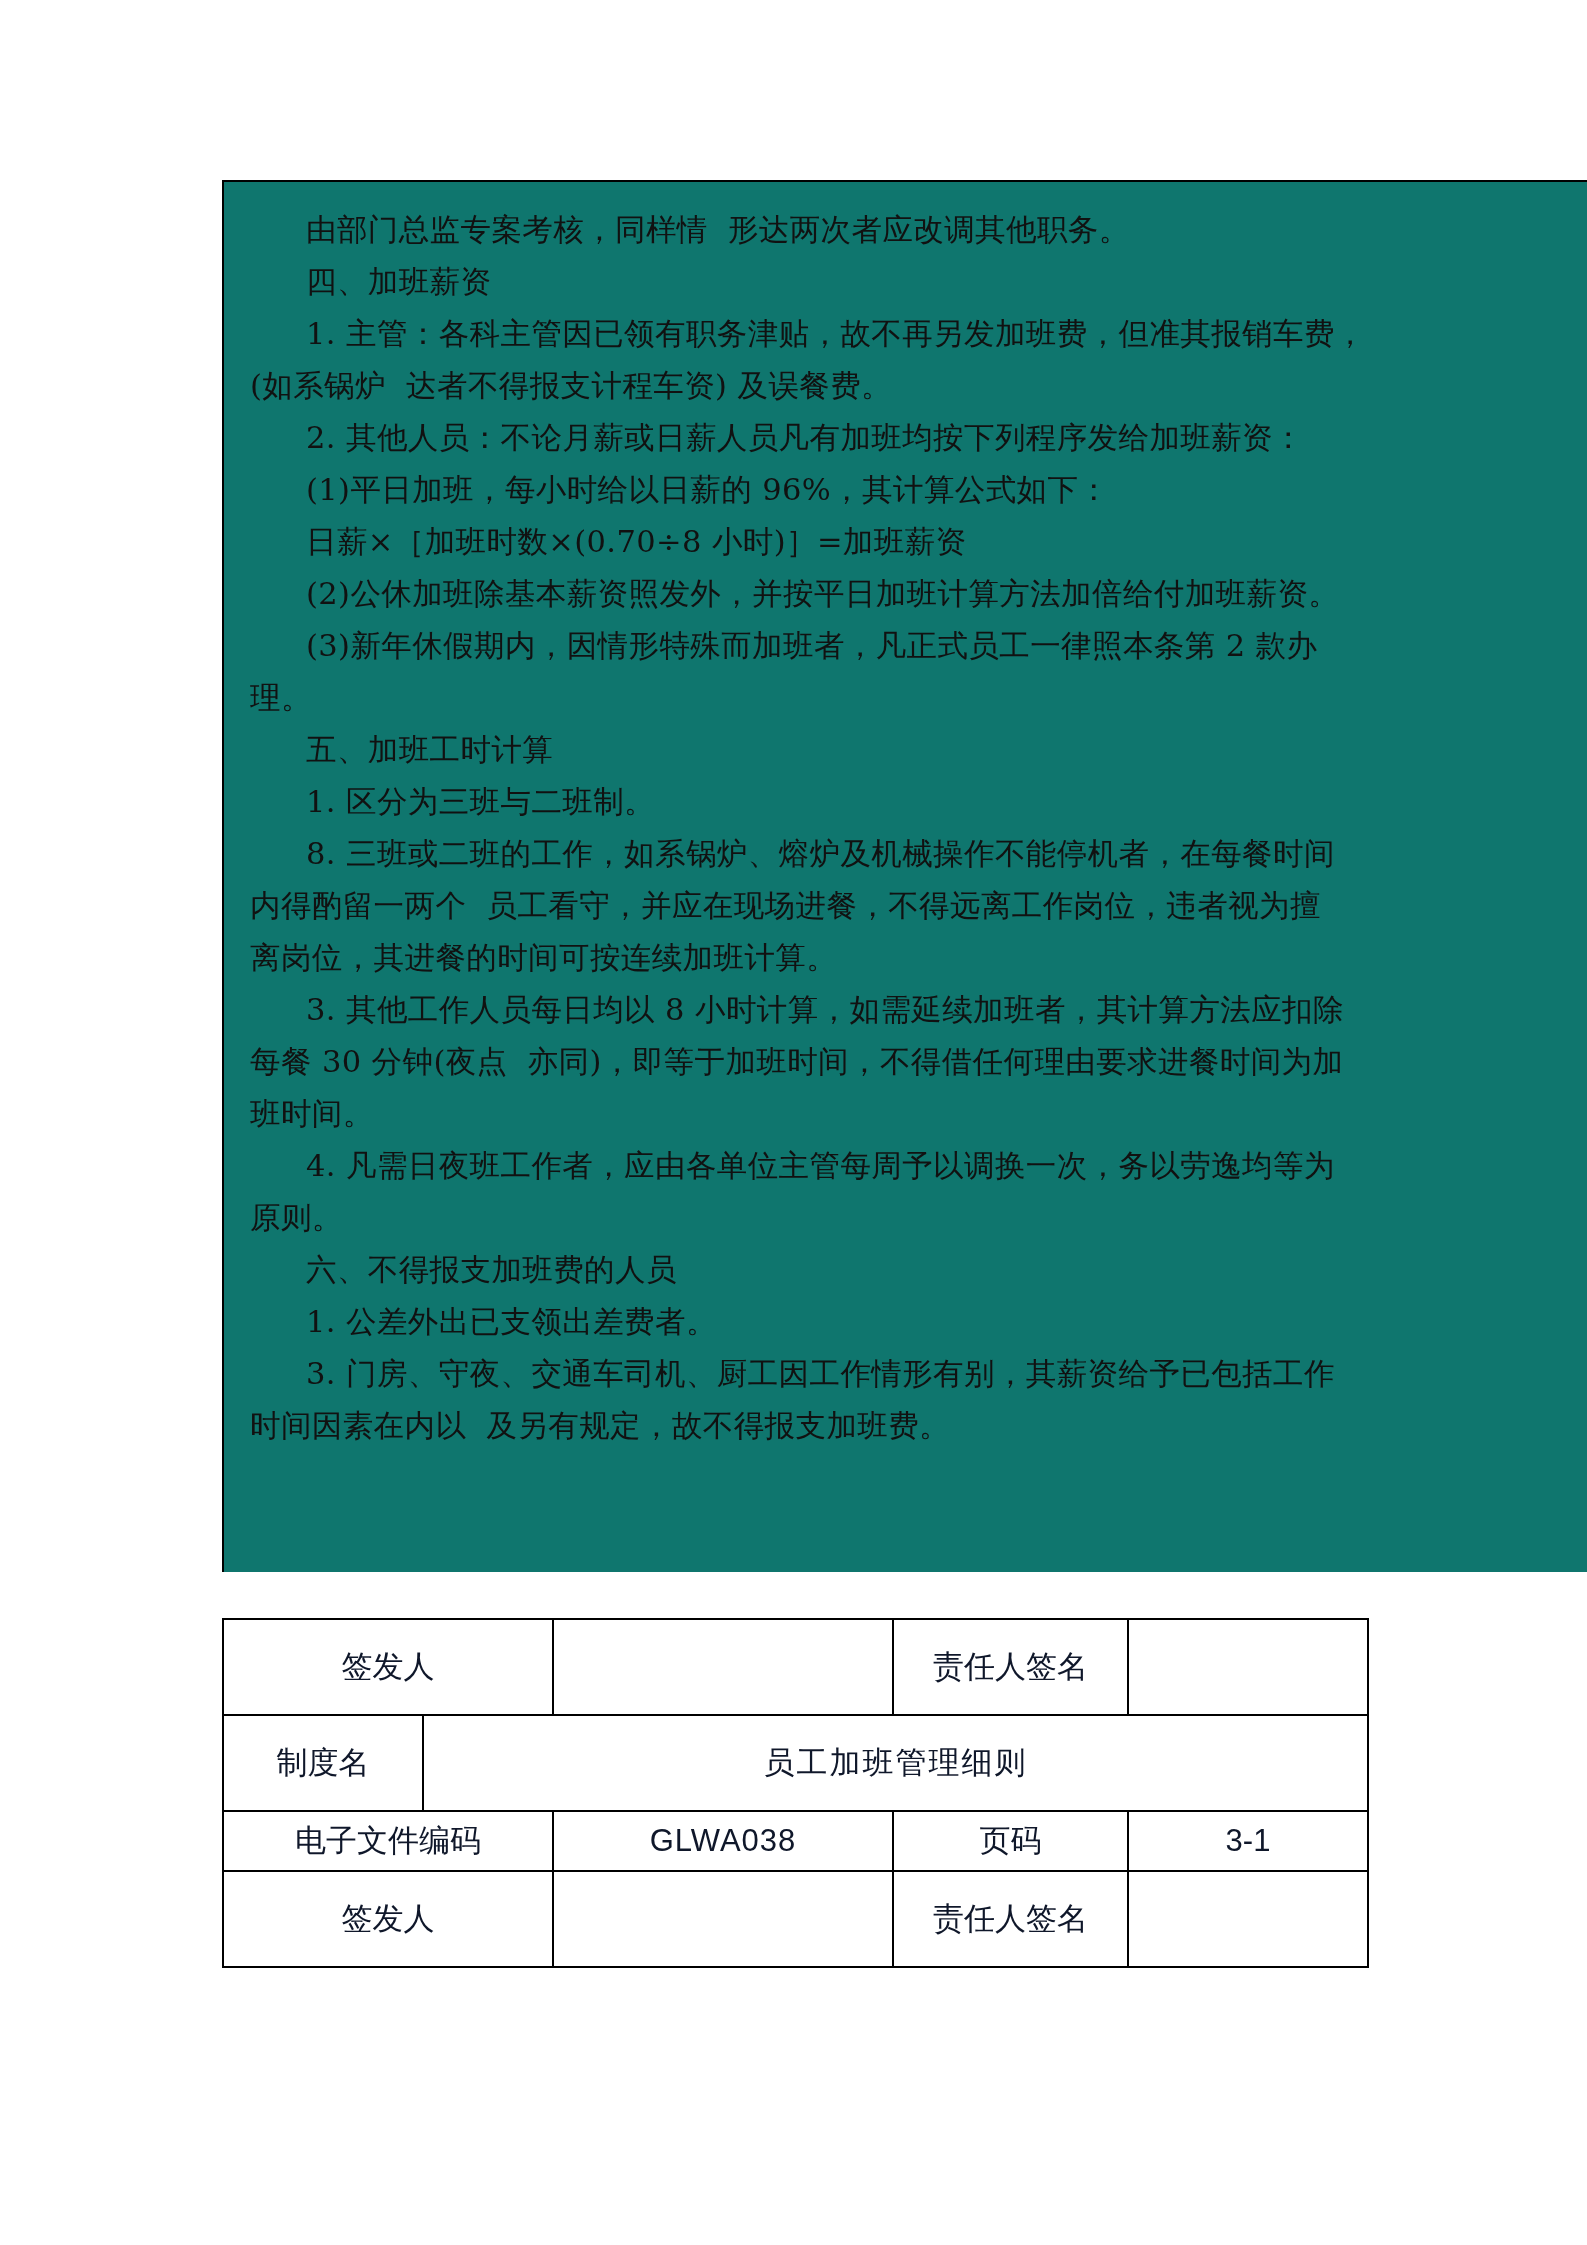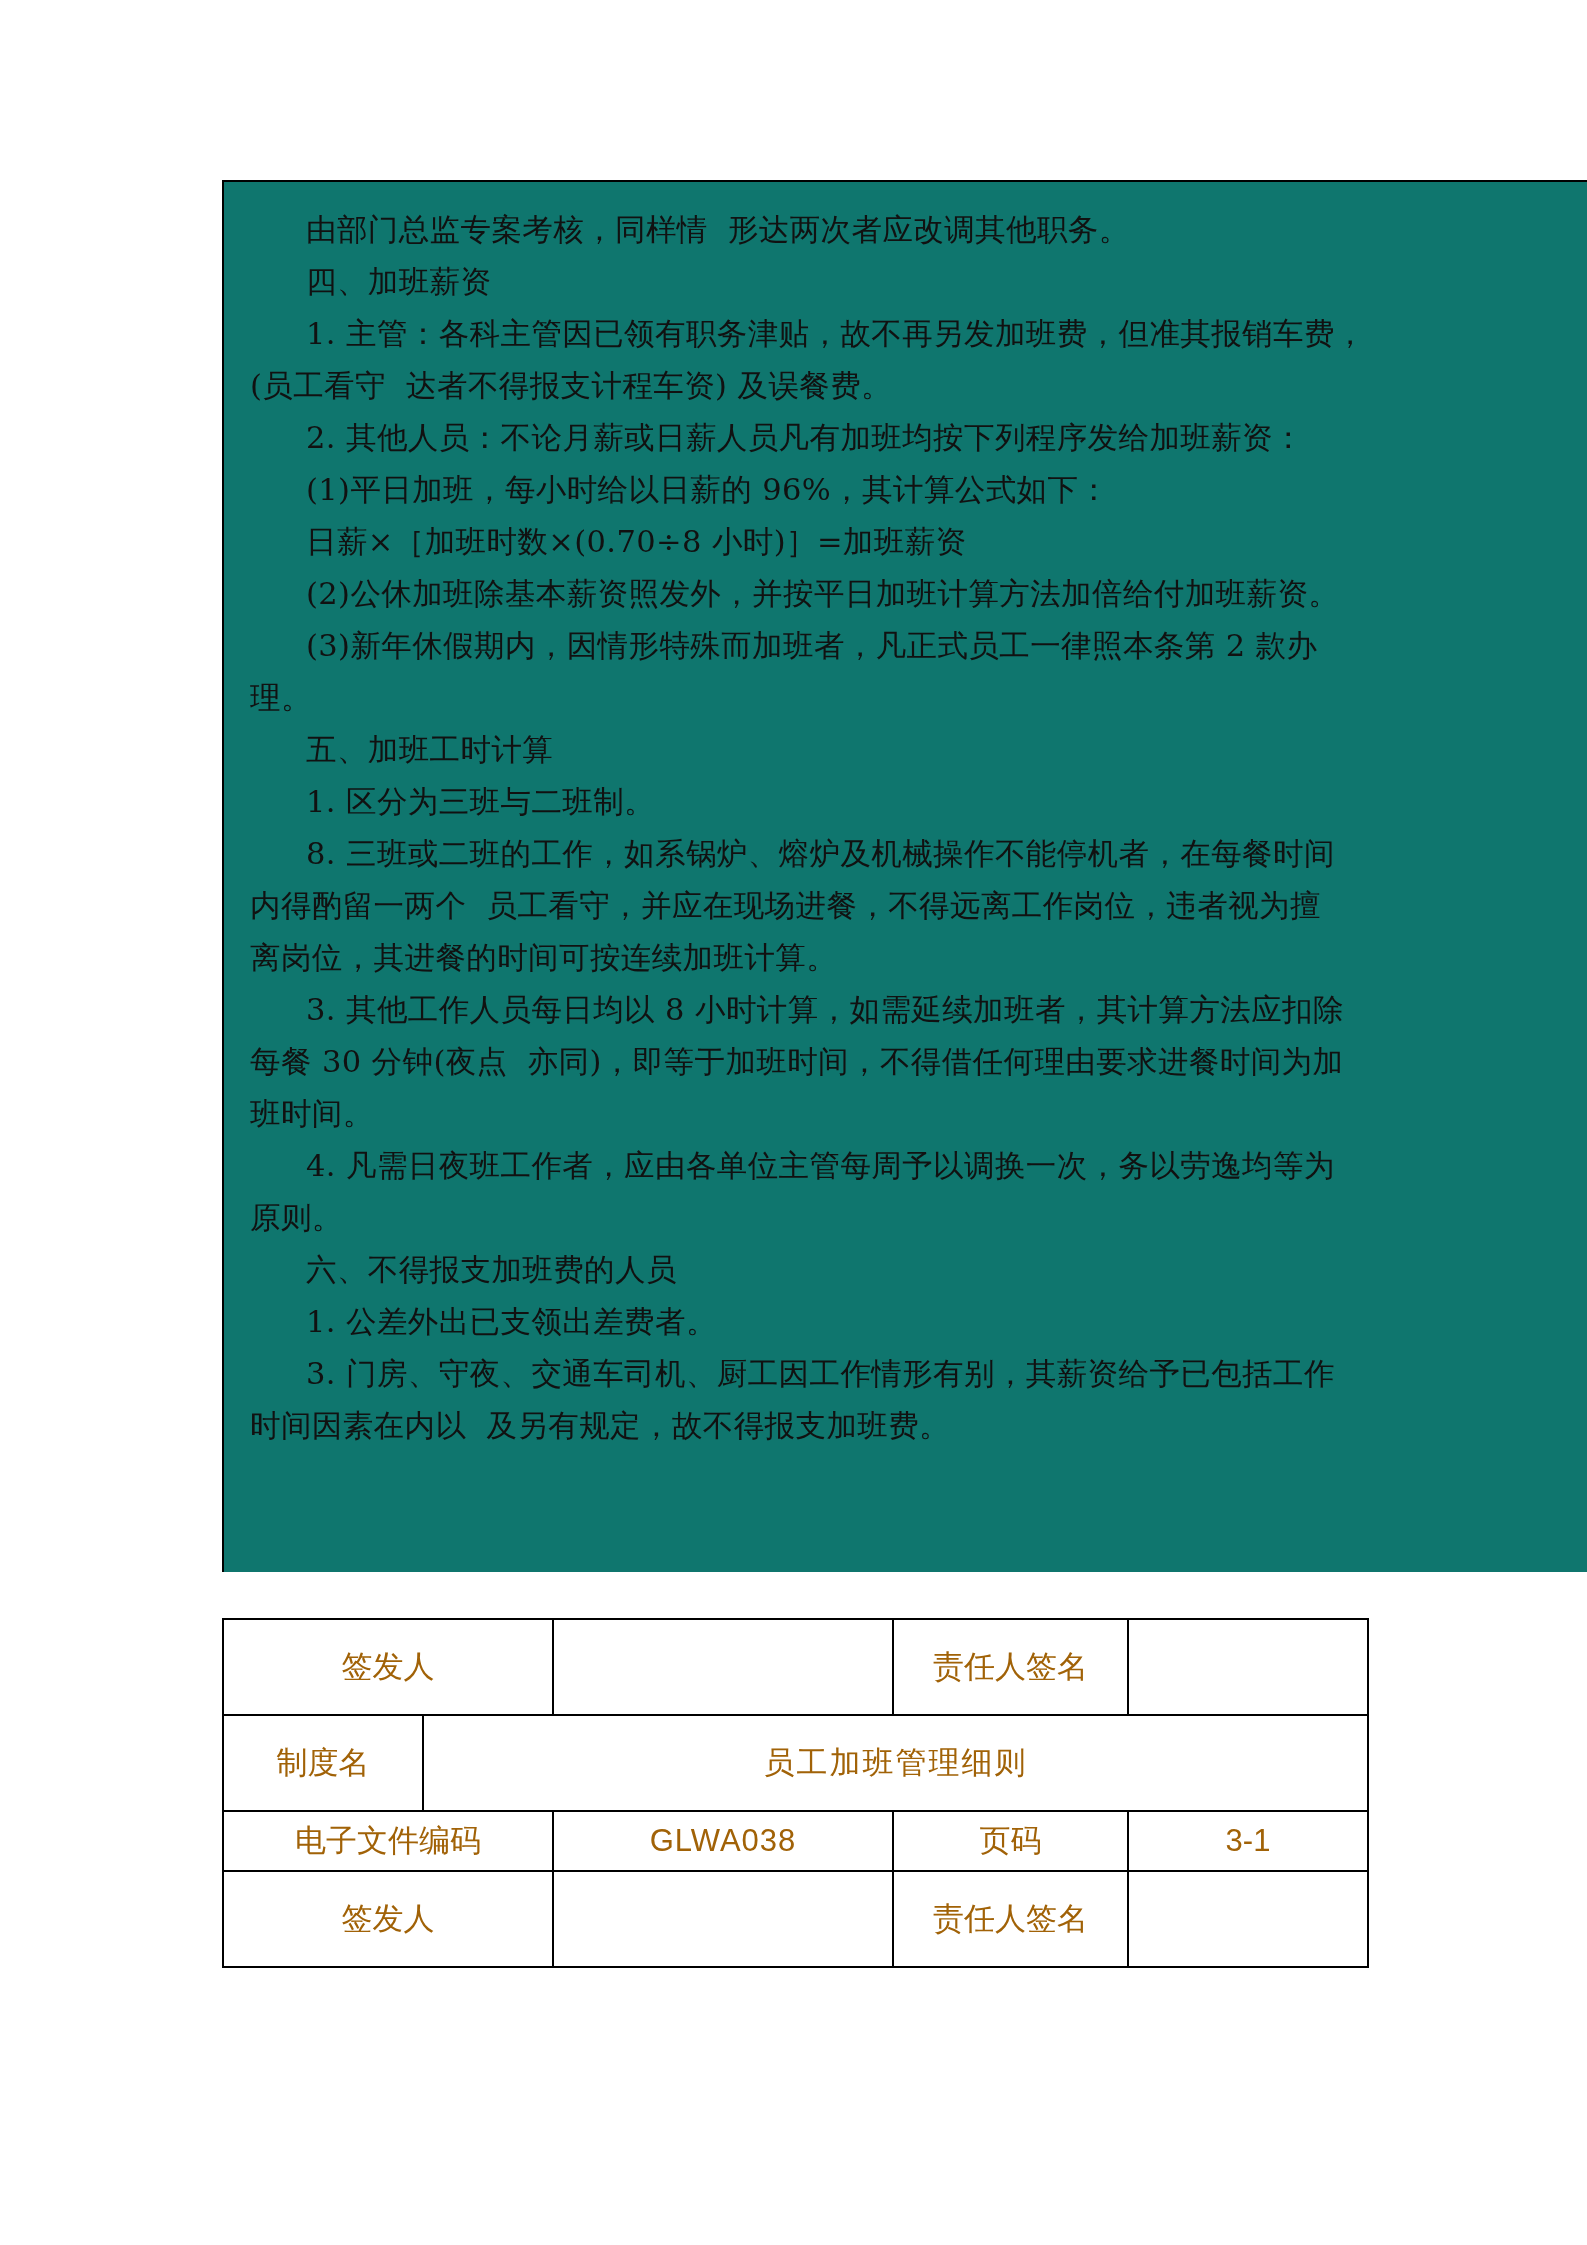--- a/index.html
+++ b/index.html
@@ -62,21 +62,21 @@
     width: 1145px;
     border-collapse: collapse;
     table-layout: fixed;
   }
   .footer-table td {
     border: 2px solid #000;
     text-align: center;
     vertical-align: middle;
     font-family: "Liberation Sans", "DejaVu Sans", sans-serif;
     font-size: 31px;
-    color: #a16207;
+    color: #0f172a;
     padding: 0;
   }
   .r-tall td { height: 94px; }
   .r-title td { height: 94px; }
   .r-code td  { height: 58px; }
   .r-sign td  { height: 94px; }
 
   .cell-label { font-size: 31px; }
   .cell-title {
     font-size: 36px;
@@ -98,21 +98,21 @@
 <body>
 
 <div class="page">
 
   <div class="doc-box">
     <div class="body-area" id="body-area">
 
     <div class="line indent-sm">由部门总监专案考核，同样情  形达两次者应改调其他职务。</div>
         <div class="line indent-sm">四、加班薪资</div>
         <div class="line indent-sm">1. 主管：各科主管因已领有职务津贴，故不再另发加班费，但准其报销车费，</div>
-        <div class="line">(员工看守  达者不得报支计程车资) 及误餐费。</div>
+        <div class="line">(如系锅炉  达者不得报支计程车资) 及误餐费。</div>
         <div class="line indent-sm">2. 其他人员：不论月薪或日薪人员凡有加班均按下列程序发给加班薪资：</div>
         <div class="line indent-sm">(1)平日加班，每小时给以日薪的 96%，其计算公式如下：</div>
         <div class="line indent-sm">日薪×［加班时数×(0.70÷8 小时)］=加班薪资</div>
         <div class="line indent-sm">(2)公休加班除基本薪资照发外，并按平日加班计算方法加倍给付加班薪资。</div>
         <div class="line indent-sm">(3)新年休假期内，因情形特殊而加班者，凡正式员工一律照本条第 2 款办</div>
         <div class="line">理。</div>
         <div class="line indent-sm">五、加班工时计算</div>
         <div class="line indent-sm">1. 区分为三班与二班制。</div>
         <div class="line indent-sm">8. 三班或二班的工作，如系锅炉、熔炉及机械操作不能停机者，在每餐时间</div>
         <div class="line">内得酌留一两个  员工看守，并应在现场进餐，不得远离工作岗位，违者视为擅</div>

